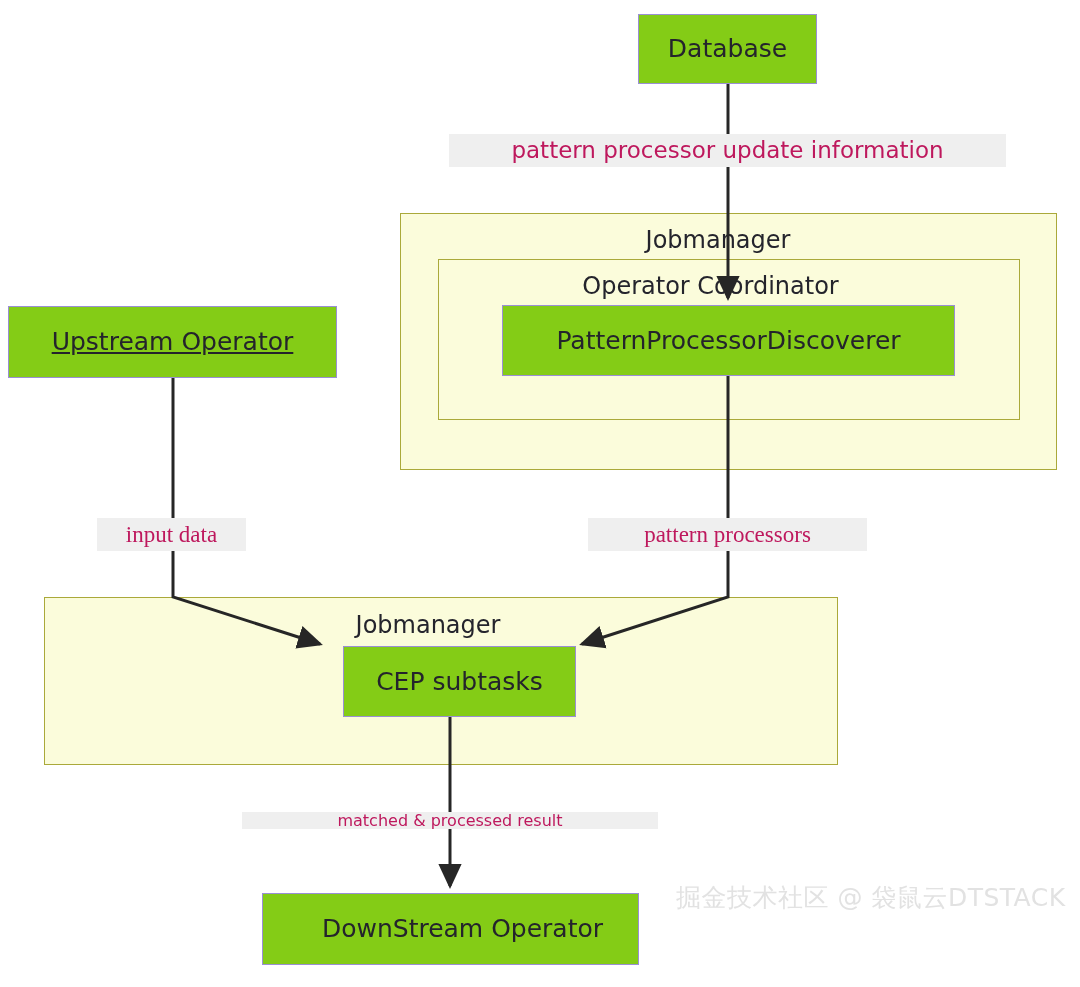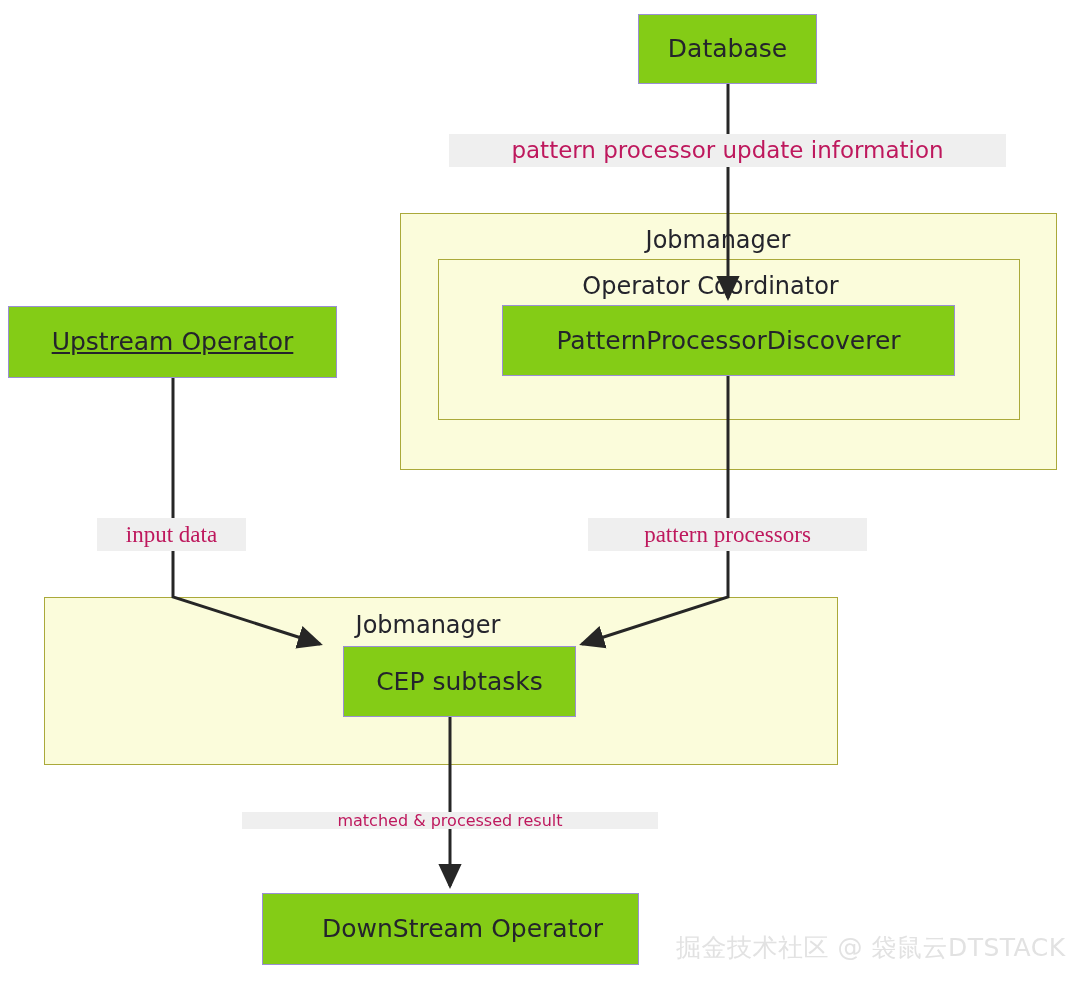--- a/index.html
+++ b/index.html
@@ -136,15 +136,15 @@
   </div>
 
   <div class="edge-label" style="left:449px; top:134px; width:557px; height:33px; font-size:23px;">pattern processor update information</div>
 
   <div class="edge-label" style="left:97px; top:518px; width:149px; height:33px; font-size:23px;font-family:Liberation Serif, serif;">input data</div>
 
   <div class="edge-label" style="left:588px; top:518px; width:279px; height:33px; font-size:23px;font-family:Liberation Serif, serif;">pattern processors</div>
 
   <div class="edge-label" style="left:242px; top:812px; width:416px; height:17px; font-size:16px;">matched &amp; processed result</div>
 
-  <div class="watermark" style="left:676px; top:931px; font-size:25px;">掘金技术社区 @ 袋鼠云DTSTACK</div>
+  <div class="watermark" style="left:676px; top:881px; font-size:25px;">掘金技术社区 @ 袋鼠云DTSTACK</div>
 
 </div>
 
 </body></html>

